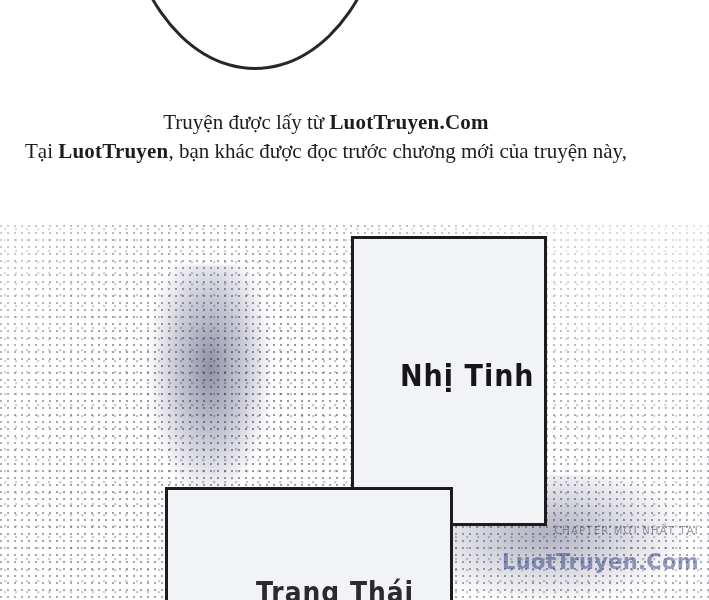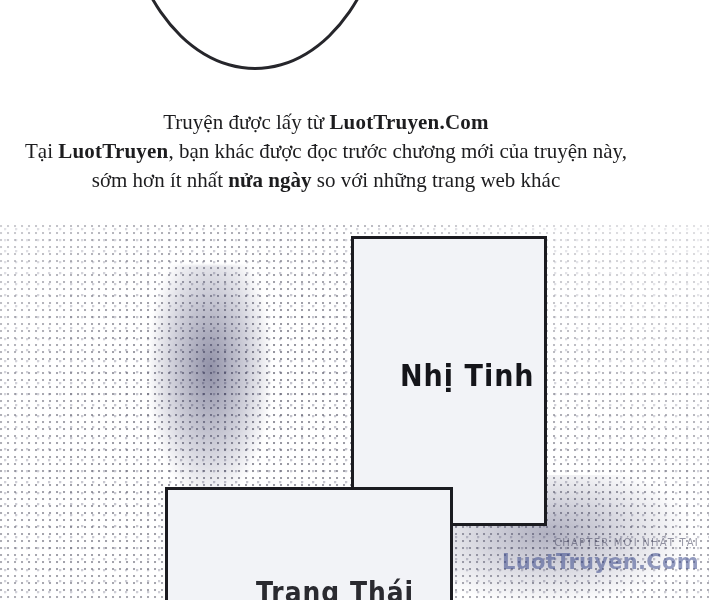--- a/index.html
+++ b/index.html
@@ -146,42 +146,41 @@
     bottom: 26px;
     text-align: right;
     pointer-events: none;
   }
   .watermark .wm-small {
     font-family: "DejaVu Sans", sans-serif;
     font-size: 10px;
     letter-spacing: 1.2px;
     color: rgba(70,70,95,0.55);
     display: block;
-    margin-bottom: 2px;
+    margin-bottom: 14px;
   }
   .watermark .wm-big {
     font-family: "DejaVu Sans", sans-serif;
     font-size: 21px;
     font-weight: bold;
     color: rgba(60,75,140,0.55);
     display: block;
     letter-spacing: .3px;
   }
 </style>
 </head>
 <body>
 
 <div class="arc-wrap">
   <div class="arc"></div>
 </div>
 
 <div class="promo">
   <span class="line"><span>Truyện được lấy từ </span><span class="site">LuotTruyen.Com</span></span>
   <span class="line"><span>Tại </span><span class="site">LuotTruyen</span><span>, bạn khác được đọc trước chương mới của truyện này,</span></span>
-  <span class="line"><span>sớm hơn ít nhất </span><span class="strong">nửa ngày</span><span> so với những trang web khác</span></span>
 </div>
 
 <div class="noise">
   <div class="dots"></div>
   <div class="smudge"></div>
   <div class="smudge2"></div>
 </div>
 
 <div class="panel panel-right"></div>
 <div class="panel panel-left"></div>

